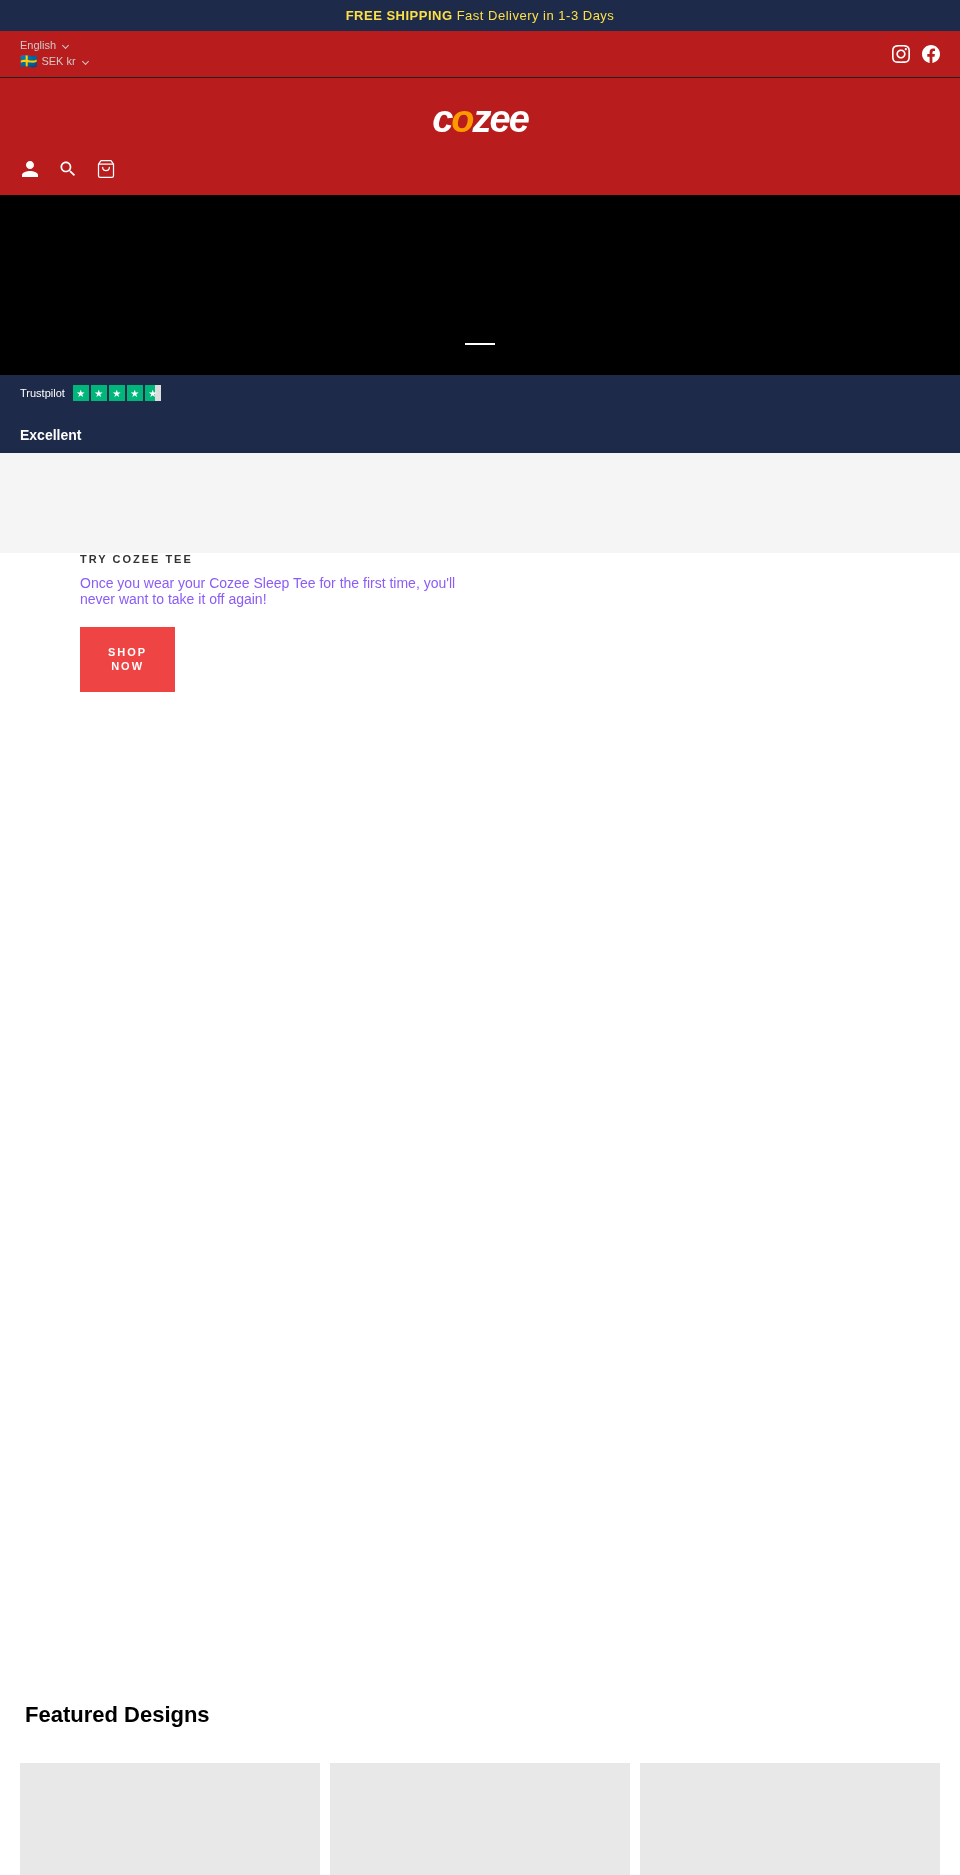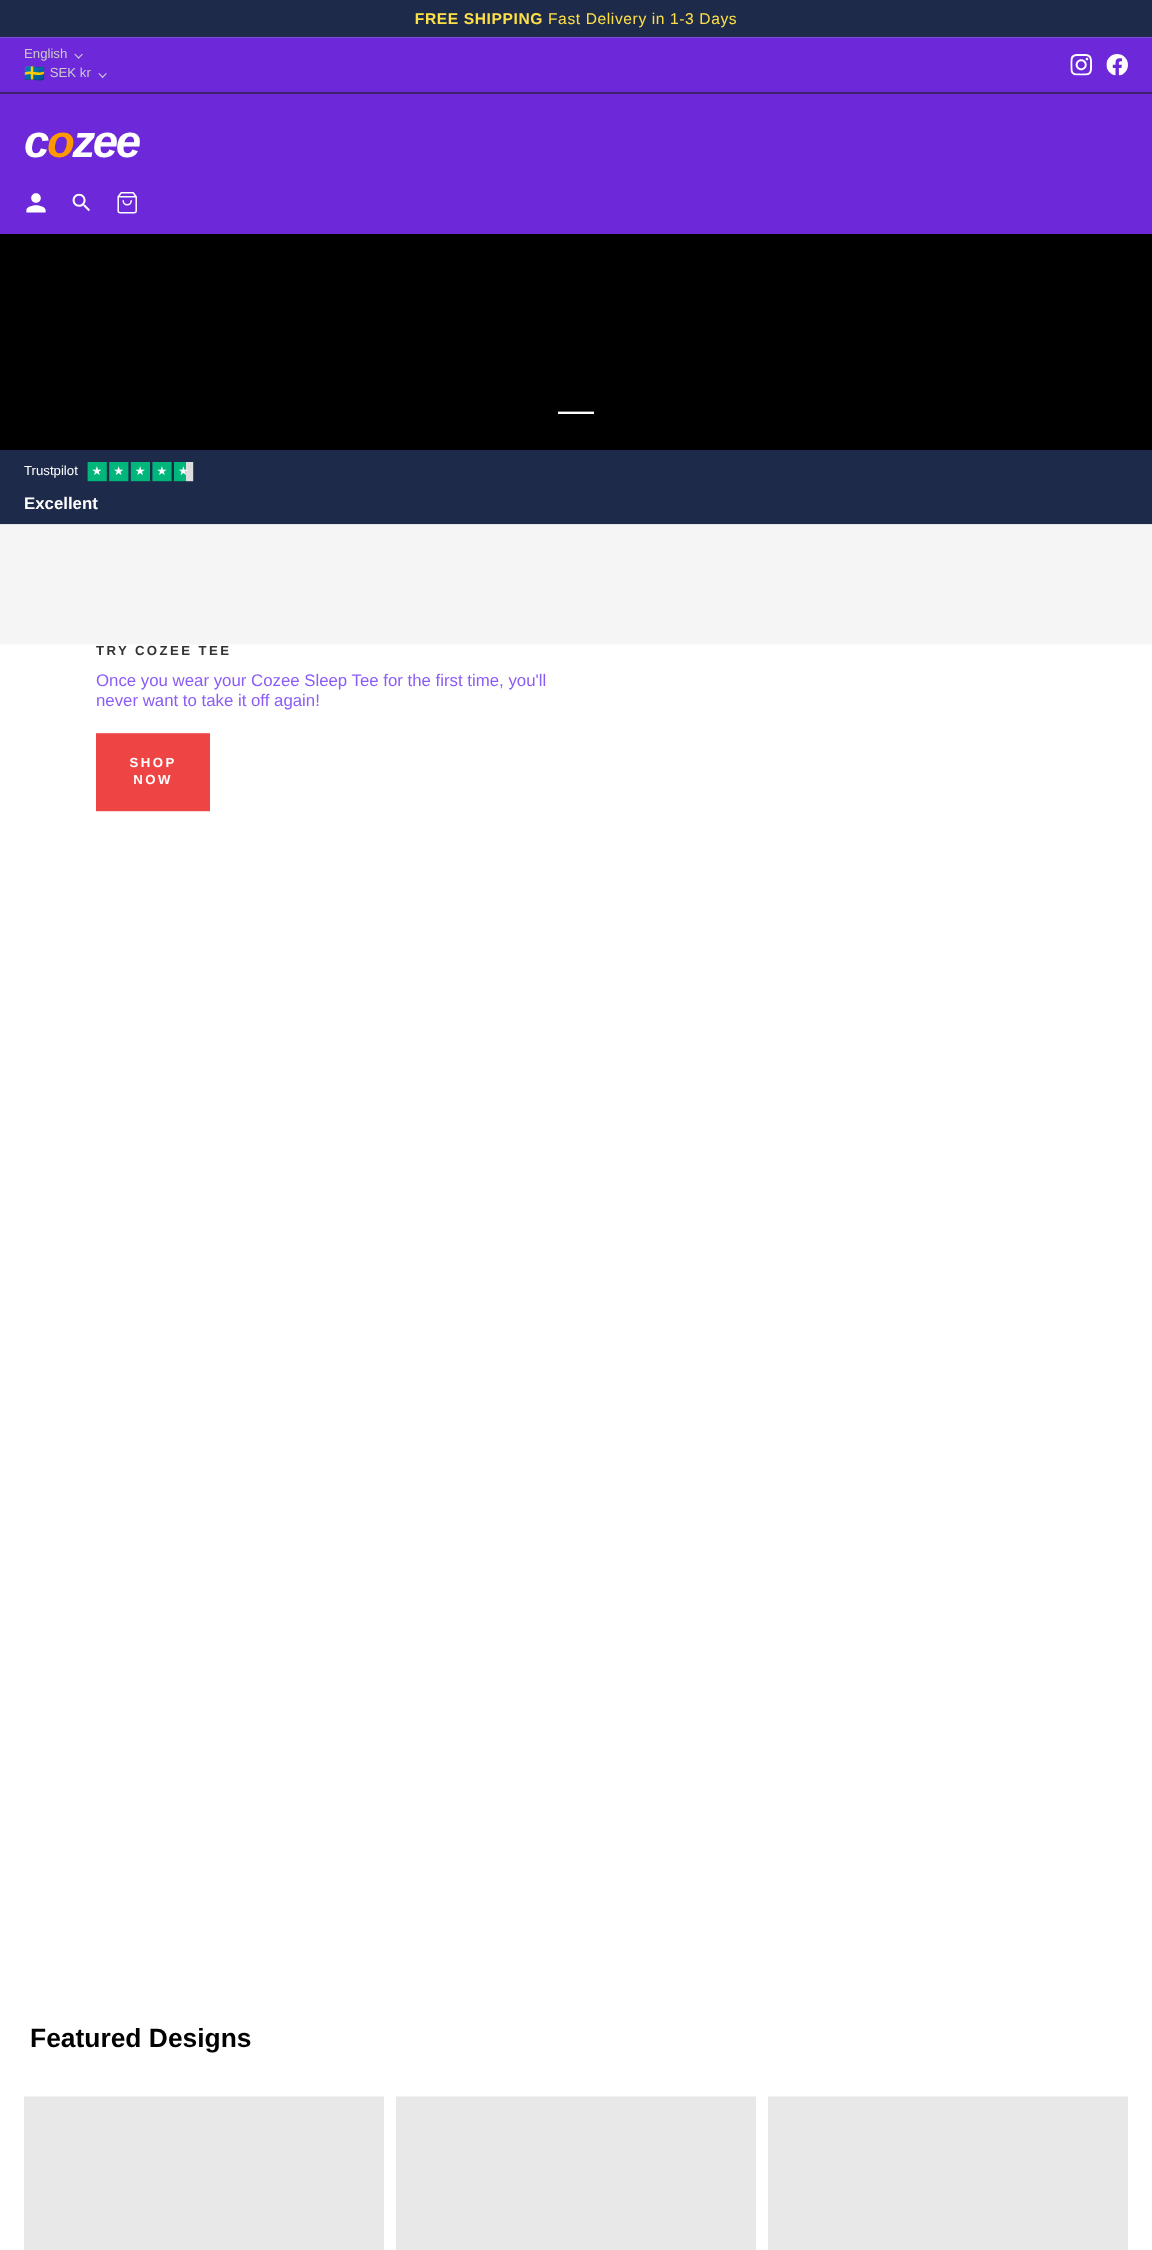--- a/index.html
+++ b/index.html
@@ -11,21 +11,21 @@
       color: #fde047;
       text-align: center;
       padding: 8px 20px;
       font-size: 13px;
       letter-spacing: 0.5px;
     }
     .announcement-bar strong { font-weight: 700; }
 
     
     .header-area {
-      background: #6d28d9;
+      background: #b91c1c;
       color: #fff;
     }
 
     
     .utility-bar {
       display: flex;
       justify-content: space-between;
       align-items: center;
       padding: 8px 20px;
       border-bottom: 1px solid #222;
@@ -65,20 +65,21 @@
       cursor: pointer;
       text-decoration: none;
     }
 
     
     .logo-nav {
       display: flex;
       align-items: center;
       padding: 20px 20px 10px 20px;
       gap: 57px;
+      flex-direction: column;
     }
     .logo {
       font-size: 38px;
       font-weight: 900;
       color: #fff;
       letter-spacing: -2px;
       font-style: italic;
       flex-shrink: 0;
     }
     .logo span.dot { color: #f90; }
@@ -162,21 +163,21 @@
       width: 16px;
       height: 16px;
       display: flex;
       align-items: center;
       justify-content: center;
     }
     .excellent-text {
       font-size: 14px;
       font-weight: 700;
       color: #fff;
-      margin-top: 0;
+      margin-top: 16px;
     }
 
     
     .main-content {
       background: #fff;
     }
     .spacer-xl { height: 200px; }
 
     
     .try-cozee-section {

